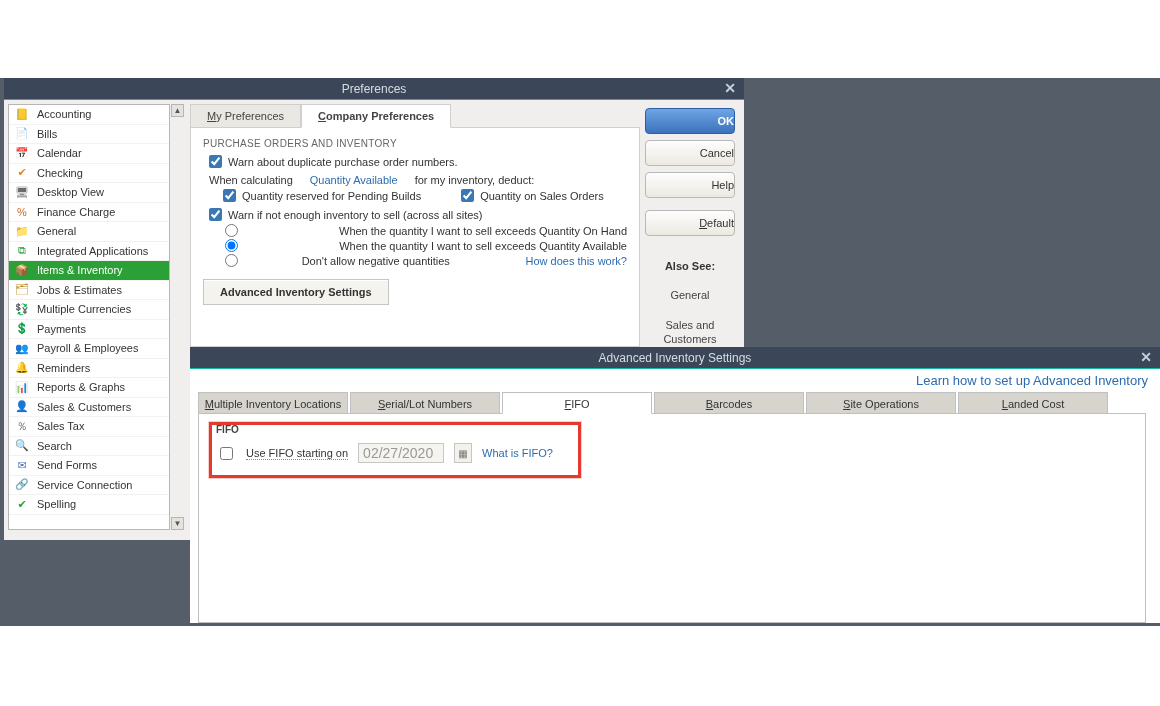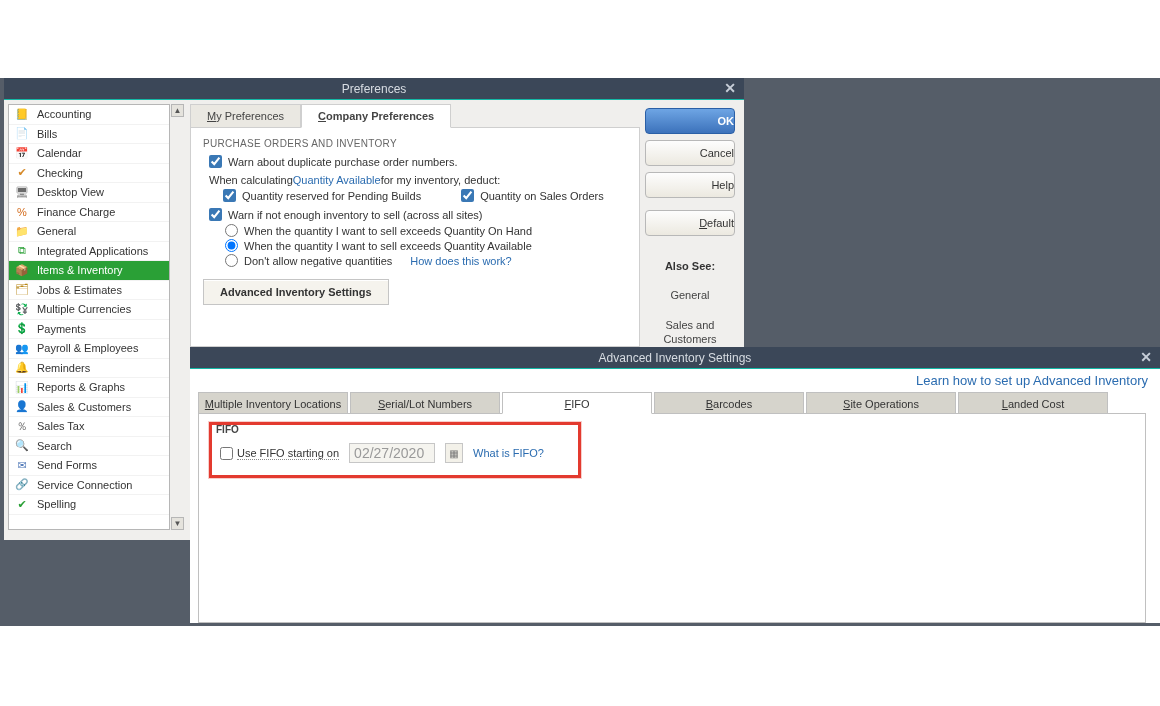--- a/index.html
+++ b/index.html
@@ -136,21 +136,21 @@
   height: 220px;
 }
 .section-label {
   font-size: 10px;
   letter-spacing: .3px;
   color: #666;
   margin-bottom: 6px;
 }
 .row { display: flex; align-items: center; margin: 3px 0 3px 6px; }
 .row input[type=checkbox] { margin-right: 6px; accent-color: #3a78b5; }
-.row-radio { margin: 2px 0 2px 22px; display:flex; align-items:center; }
+.row-radio { margin: 2px 0 2px 22px; display:flex; align-items:center;justify-content:space-between; }
 .row-radio input[type=radio] { margin-right: 6px; }
 .link { color: #2b6cb0; cursor: pointer; }
 .indent20 { margin-left: 20px; }
 .adv-btn {
   display: inline-block;
   margin-top: 10px;
   padding: 6px 16px;
   border: 1px solid #c5c5c5;
   background: #f5f3ed;
   box-shadow: inset 0 1px 0 #fff;
@@ -227,21 +227,21 @@
 }
 .fifo-legend {
   position: absolute;
   top: -1px;
   left: 2px;
   font-size: 10px;
   font-weight: bold;
   color: #444;
   padding: 0 2px;
 }
-.fifo-chk { display:flex; align-items:center; gap:4px; }
+.fifo-chk { display:flex; align-items:center; gap:13px; }
 .fifo-chk span { border-bottom: 1px dotted #888; }
 .date-field {
   width: 86px;
   height: 20px;
   border: 1px solid #c6c6c6;
   background: #f5f4ef;
   color: #999;
   padding: 2px 4px;
   font-size: 14px;
 }
@@ -363,21 +363,21 @@
       </div>
       <div class="panel">
         <div class="section-label">PURCHASE ORDERS AND INVENTORY</div>
 
         <div class="row">
           <input type="checkbox" checked="" style="">
           <span>Warn about duplicate purchase order numbers.</span>
         </div>
         <div class="row" style="margin-top:6px;">
           <span>When calculating</span>
-          <span class="link" style="margin:0 0">Quantity Available</span>
+          <span class="link" style="margin:0 17px">Quantity Available</span>
           <span>for my inventory, deduct:</span>
         </div>
         <div class="row indent20">
           <input type="checkbox" checked="" style="">
           <span>Quantity reserved for Pending Builds</span>
           <span style="display:inline-flex;align-items:center;margin-left:40px;">
             <input type="checkbox" checked="" style="margin-right: 6px;">
             <span>Quantity on Sales Orders</span>
           </span>
         </div>

